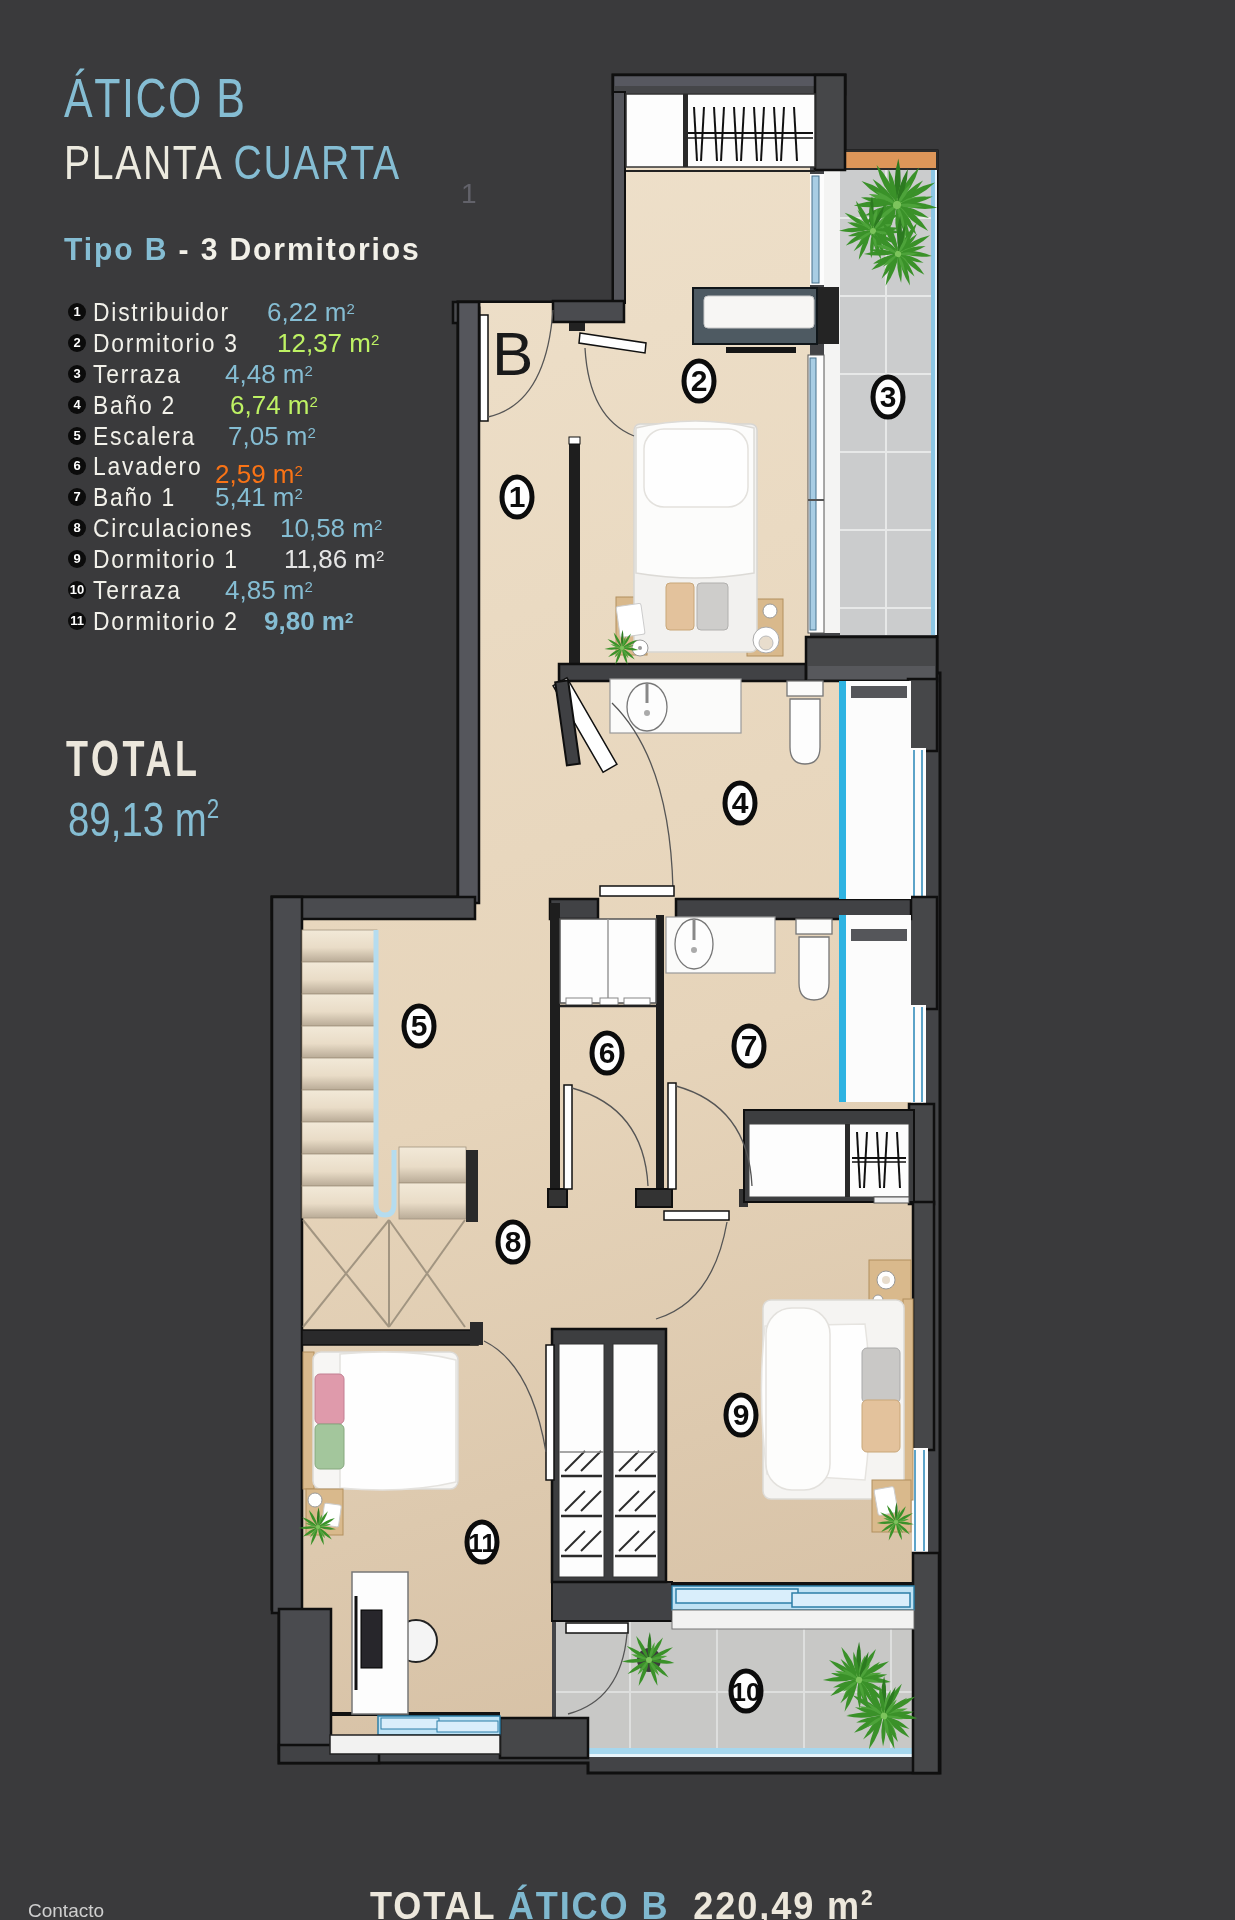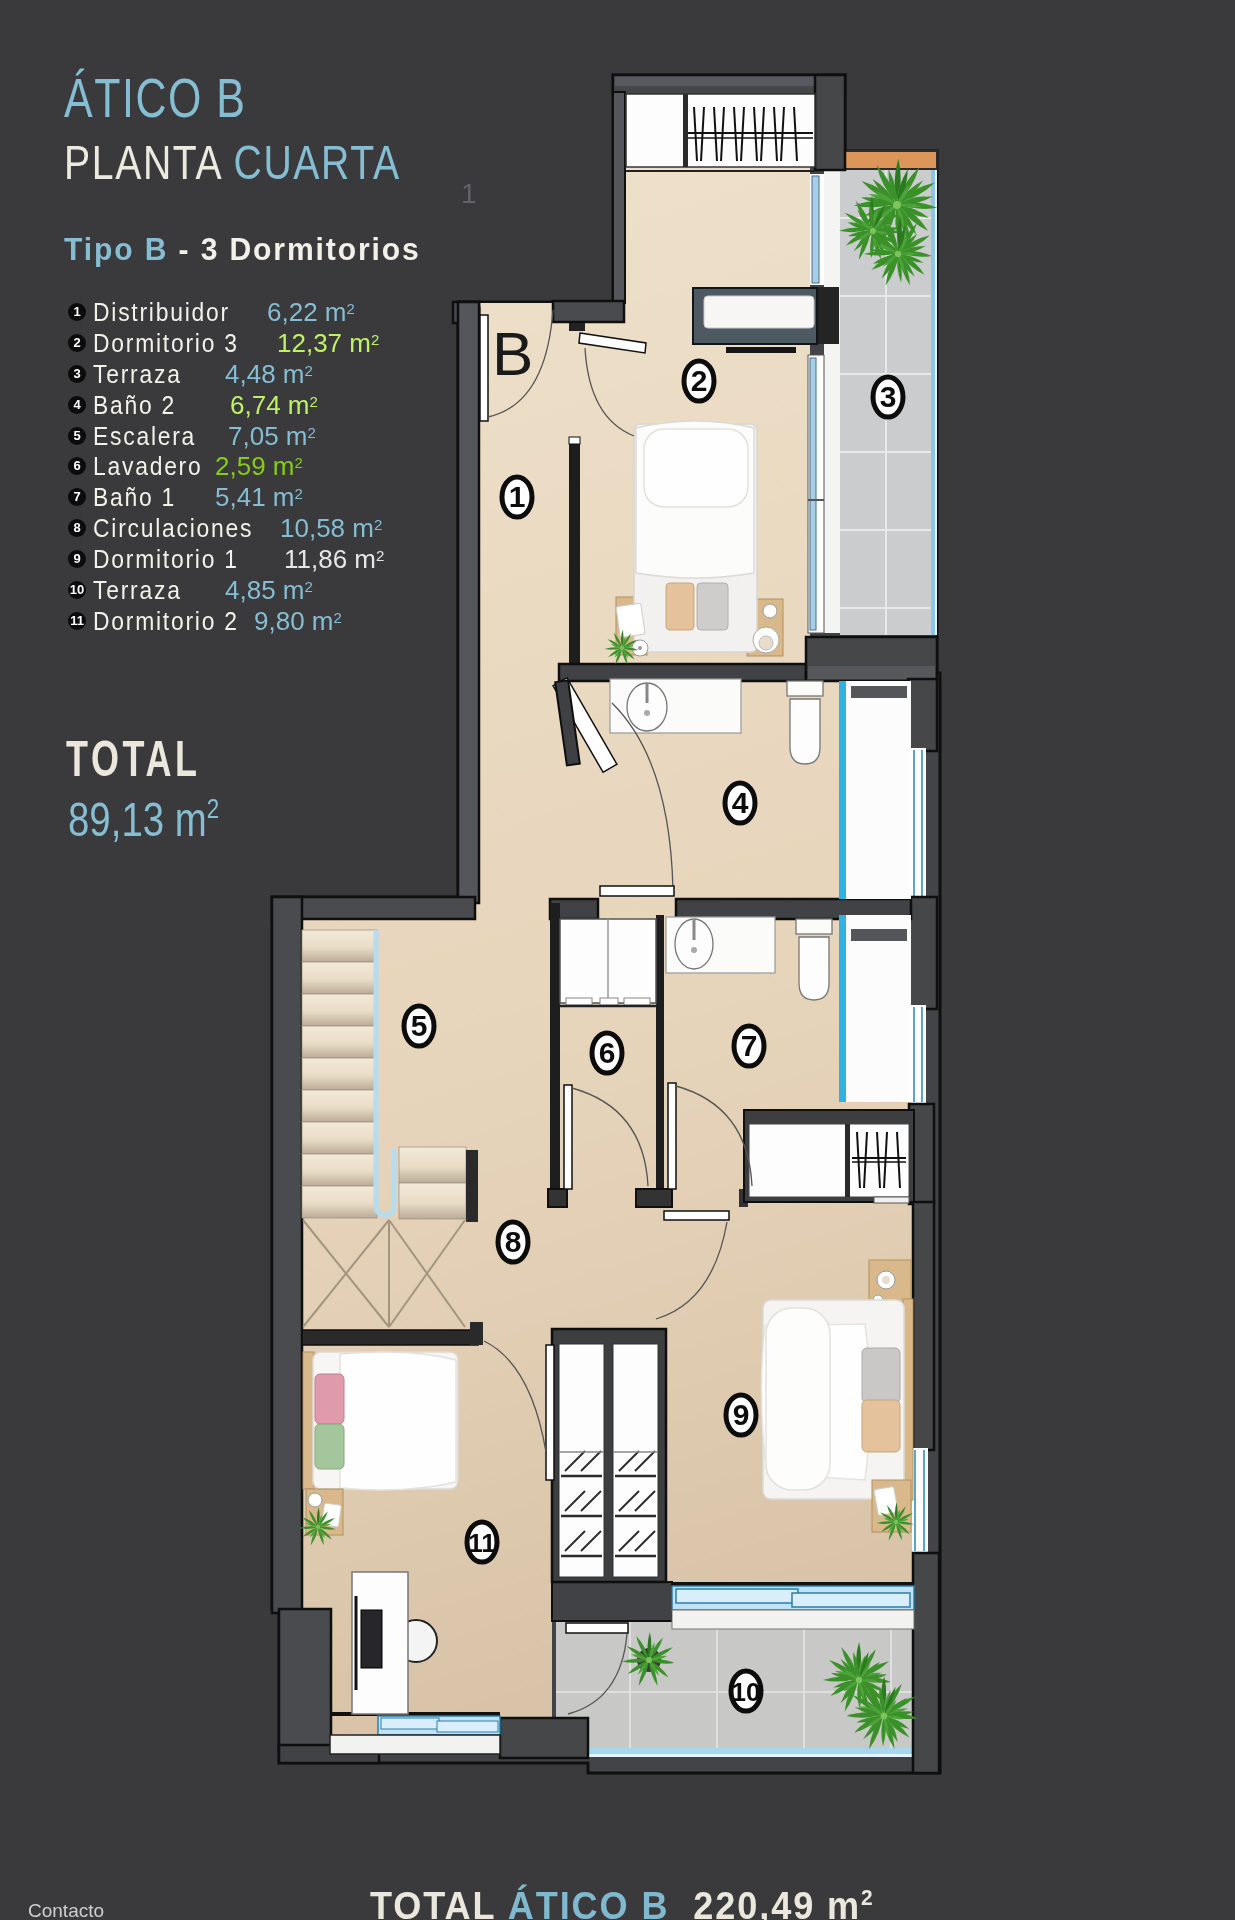--- a/index.html
+++ b/index.html
@@ -38,21 +38,21 @@
       <span class="abs" style="left:154px;top:0;font-size:26px;color:#bef264;white-space:nowrap;margin-left:12px;">6,74 m<span style="font-size:15px;vertical-align:7px;">2</span></span>
     </div>
 <div class="abs" style="left:0;top:124px;height:31px;width:360px;">
       <span class="abs" style="left:4px;top:6px;width:18px;height:18px;background:#0b0b0b;border-radius:50%;color:#fff;font-size:13px;font-weight:bold;text-align:center;line-height:18px;">5</span>
       <span class="abs" style="left:29px;top:0;font-size:26px;color:#f2f1ea;letter-spacing:2px;white-space:nowrap;display:inline-block;transform:scaleX(.88);transform-origin:left top;">Escalera</span>
       <span class="abs" style="left:164px;top:0;font-size:26px;color:#85bdd3;white-space:nowrap;">7,05 m<span style="font-size:15px;vertical-align:7px;">2</span></span>
     </div>
 <div class="abs" style="left:0;top:154px;height:31px;width:360px;">
       <span class="abs" style="left:4px;top:6px;width:18px;height:18px;background:#0b0b0b;border-radius:50%;color:#fff;font-size:13px;font-weight:bold;text-align:center;line-height:18px;">6</span>
       <span class="abs" style="left:29px;top:0;font-size:26px;color:#f2f1ea;letter-spacing:2px;white-space:nowrap;display:inline-block;transform:scaleX(.88);transform-origin:left top;">Lavadero</span>
-      <span class="abs" style="left:151px;top:0;font-size:26px;color:#84cc16;white-space:nowrap;">2,59 m<span style="font-size:15px;vertical-align:7px;">2</span></span>
+      <span class="abs" style="left:151px;top:8px;font-size:26px;color:#f97316;white-space:nowrap;">2,59 m<span style="font-size:15px;vertical-align:7px;">2</span></span>
     </div>
 <div class="abs" style="left:0;top:185px;height:31px;width:360px;">
       <span class="abs" style="left:4px;top:6px;width:18px;height:18px;background:#0b0b0b;border-radius:50%;color:#fff;font-size:13px;font-weight:bold;text-align:center;line-height:18px;">7</span>
       <span class="abs" style="left:29px;top:0;font-size:26px;color:#f2f1ea;letter-spacing:2px;white-space:nowrap;display:inline-block;transform:scaleX(.88);transform-origin:left top;">Baño 1</span>
       <span class="abs" style="left:151px;top:0;font-size:26px;color:#85bdd3;white-space:nowrap;text-align:right;">5,41 m<span style="font-size:15px;vertical-align:7px;">2</span></span>
     </div>
 <div class="abs" style="left:0;top:216px;height:31px;width:360px;">
       <span class="abs" style="left:4px;top:6px;width:18px;height:18px;background:#0b0b0b;border-radius:50%;color:#fff;font-size:13px;font-weight:bold;text-align:center;line-height:18px;">8</span>
       <span class="abs" style="left:29px;top:0;font-size:26px;color:#f2f1ea;letter-spacing:2px;white-space:nowrap;display:inline-block;transform:scaleX(.88);transform-origin:left top;">Circulaciones</span>
       <span class="abs" style="left:216px;top:0;font-size:26px;color:#85bdd3;white-space:nowrap;">10,58 m<span style="font-size:15px;vertical-align:7px;">2</span></span>
@@ -63,21 +63,21 @@
       <span class="abs" style="left:220px;top:0;font-size:26px;color:#e5e5e5;white-space:nowrap;">11,86 m<span style="font-size:15px;vertical-align:7px;">2</span></span>
     </div>
 <div class="abs" style="left:0;top:278px;height:31px;width:360px;">
       <span class="abs" style="left:4px;top:6px;width:18px;height:18px;background:#0b0b0b;border-radius:50%;color:#fff;font-size:13px;font-weight:bold;text-align:center;line-height:18px;">10</span>
       <span class="abs" style="left:29px;top:0;font-size:26px;color:#f2f1ea;letter-spacing:2px;white-space:nowrap;display:inline-block;transform:scaleX(.88);transform-origin:left top;">Terraza</span>
       <span class="abs" style="left:161px;top:0;font-size:26px;color:#85bdd3;white-space:nowrap;text-align:center;">4,85 m<span style="font-size:15px;vertical-align:7px;">2</span></span>
     </div>
 <div class="abs" style="left:0;top:309px;height:31px;width:360px;">
       <span class="abs" style="left:4px;top:6px;width:18px;height:18px;background:#0b0b0b;border-radius:50%;color:#fff;font-size:13px;font-weight:bold;text-align:center;line-height:18px;">11</span>
       <span class="abs" style="left:29px;top:0;font-size:26px;color:#f2f1ea;letter-spacing:2px;white-space:nowrap;display:inline-block;transform:scaleX(.88);transform-origin:left top;">Dormitorio 2</span>
-      <span class="abs" style="left:190px;top:0;font-size:26px;color:#85bdd3;white-space:nowrap;">9,80 m<span style="font-size:15px;vertical-align:7px;">2</span></span>
+      <span class="abs" style="left:200px;top:0;font-size:26px;color:#85bdd3;white-space:nowrap;font-weight:bold;">9,80 m<span style="font-size:15px;vertical-align:7px;">2</span></span>
     </div>
 </div>
 
 <div class="abs" style="left:66px;top:730px;font-size:50px;font-weight:bold;color:#ece7dc;letter-spacing:5px;transform:scaleX(.72);transform-origin:left top;">TOTAL</div>
 
 <div class="abs" style="left:68px;top:792px;font-size:48px;color:#85bdd3;transform:scaleX(.80);transform-origin:left top;white-space:nowrap;">89,13 m<span style="font-size:28px;vertical-align:18px;">2</span></div>
 
 <div class="abs" style="left:370px;top:1885px;font-size:38px;font-weight:bold;letter-spacing:2px;transform:scaleX(.95);transform-origin:left top;white-space:nowrap;"><span style="color:#ece7dc;">TOTAL </span><span style="color:#7fb8cf;">ÁTICO B</span><span style="color:#ece7dc;">&nbsp; 220,49 m<span style="font-size:22px;vertical-align:14px;">2</span></span></div>
 
 <div class="abs" style="left:28px;top:1900px;font-size:19px;color:#cfcfcf;">Contacto</div>

